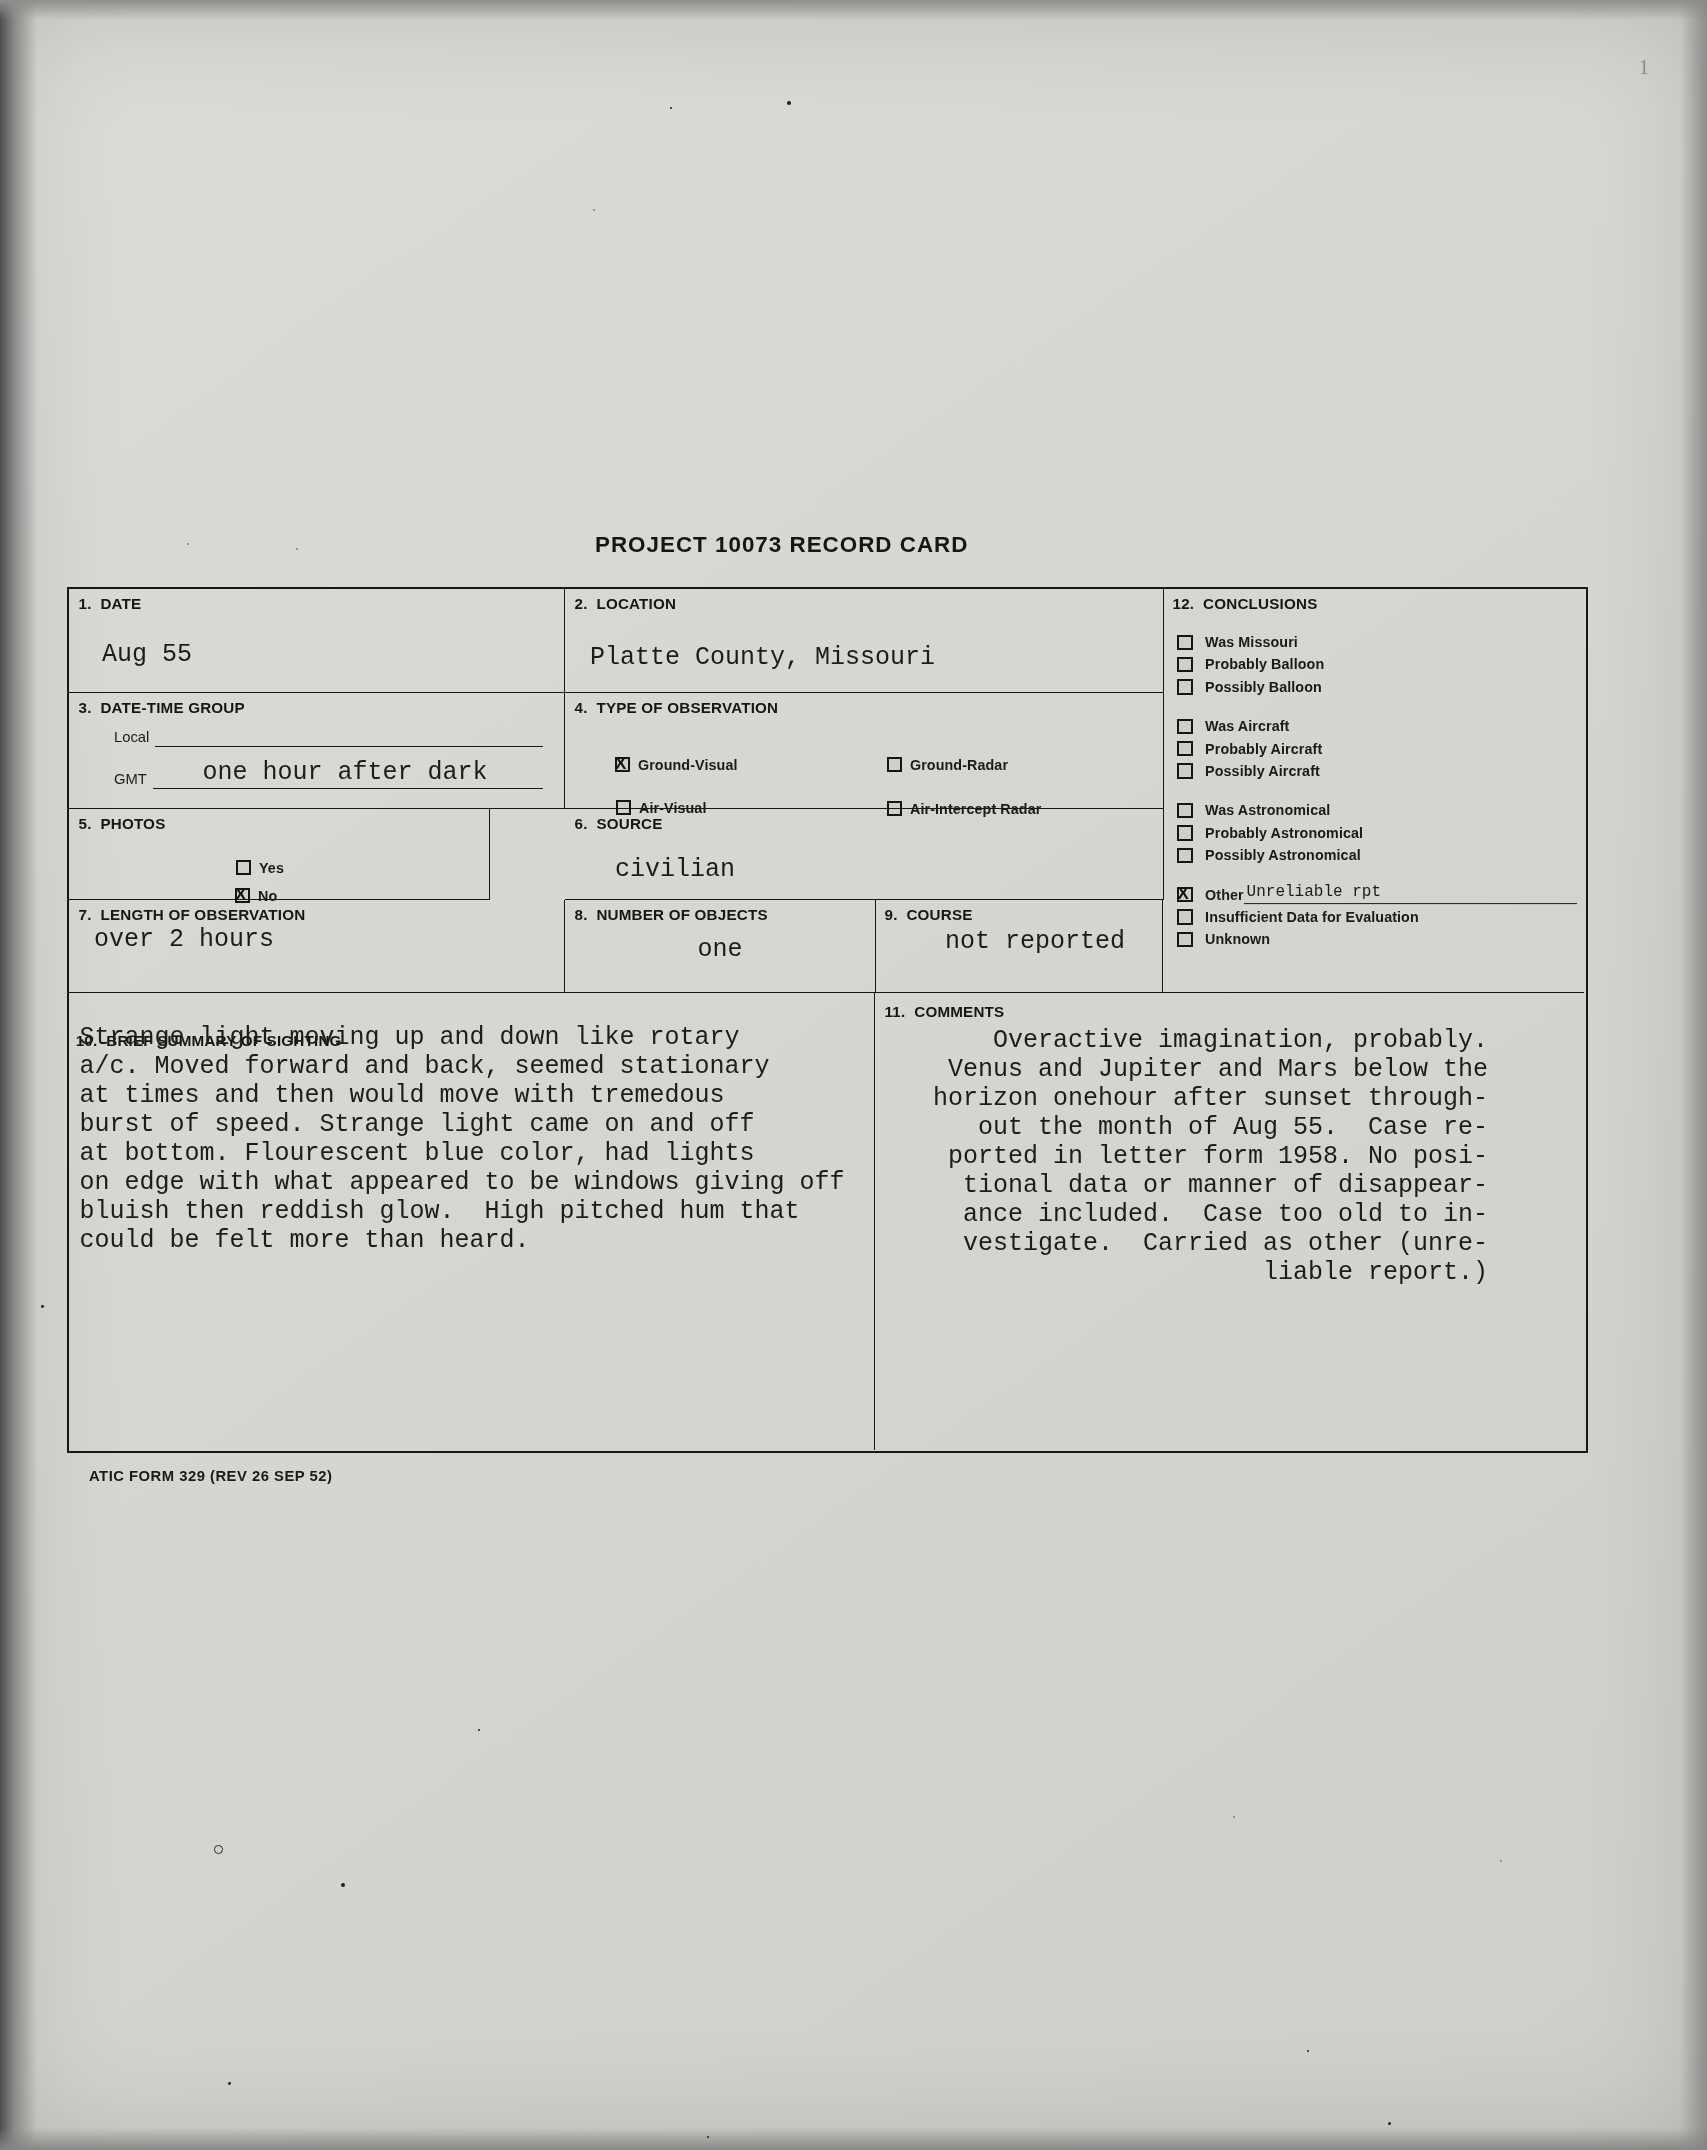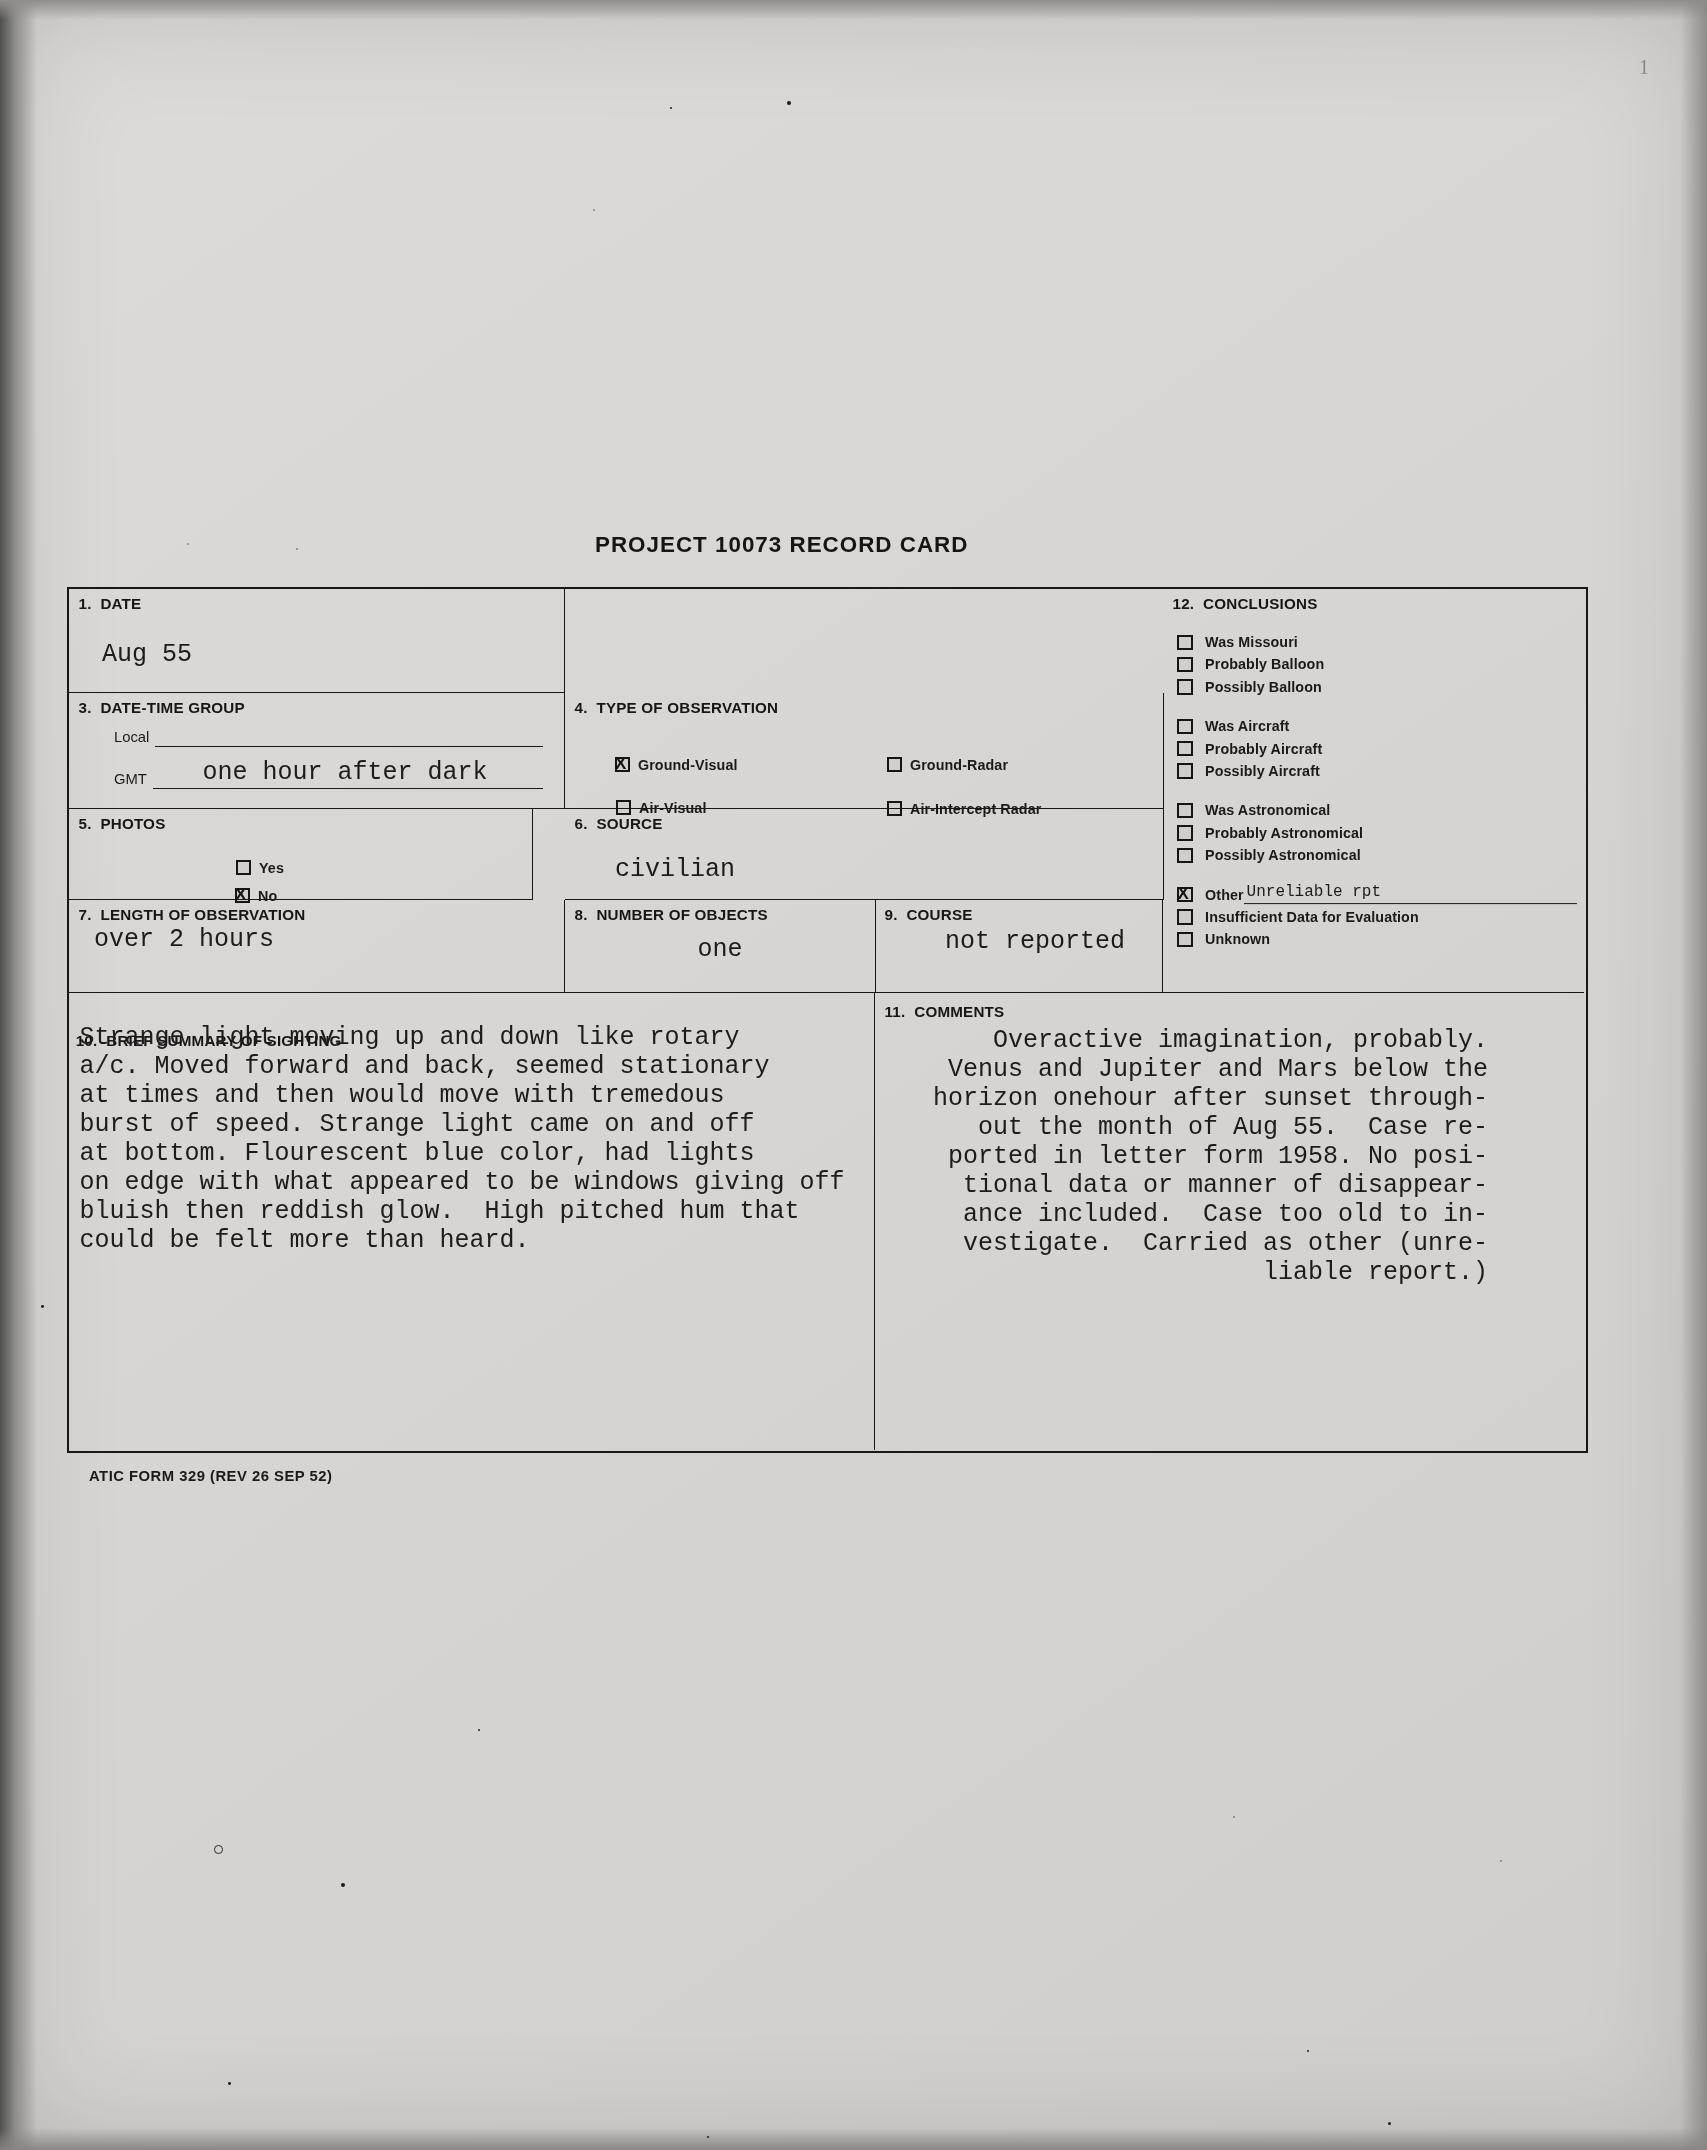--- a/index.html
+++ b/index.html
@@ -67,20 +67,24 @@
 
   <div id="doc-title">PROJECT 10073 RECORD CARD</div>
 
   <div id="card">
 
     <div class="cell br bb" style="left:0;top:0;width:496px;height:104px;">
       <div class="label cell-label">1.  DATE</div>
       <div class="typed" style="position:absolute;left:33px;top:51px;">Aug 55</div>
     </div>
 
+    <div class="cell br bb" style="left:496px;top:0;width:599px;height:104px;">
+      <div class="label cell-label">2.  LOCATION</div>
+      <div class="typed" style="position:absolute;left:25px;top:54px;">Platte County, Missouri</div>
+    </div>
 
     <div class="cell bb" style="left:1094px;top:0;width:421px;height:404px;">
       <div class="label cell-label">12.  CONCLUSIONS</div>
       <div class="c-list">
         <div class="c-group">
           <div class="c-item">
             <span class="cb"></span>
             <span class="opt-label">Was Missouri</span>
           </div>
           <div class="c-item">
@@ -165,21 +169,21 @@
       <div class="opt" style="left:51px;top:81px;">
         <span class="cb"></span>
         <span class="opt-label">Air-Visual</span>
       </div>
       <div class="opt" style="left:322px;top:82px;">
         <span class="cb"></span>
         <span class="opt-label">Air-Intercept Radar</span>
       </div>
     </div>
 
-    <div class="cell br bb" style="left:0;top:220px;width:464px;height:91px;">
+    <div class="cell br bb" style="left:0;top:220px;width:421px;height:91px;">
       <div class="label cell-label">5.  PHOTOS</div>
       <div class="opt" style="left:167px;top:25px;">
         <span class="cb"></span>
         <span class="opt-label">Yes</span>
       </div>
       <div class="opt" style="left:166px;top:53px;">
         <span class="cb checked"></span>
         <span class="opt-label">No</span>
       </div>
     </div>

